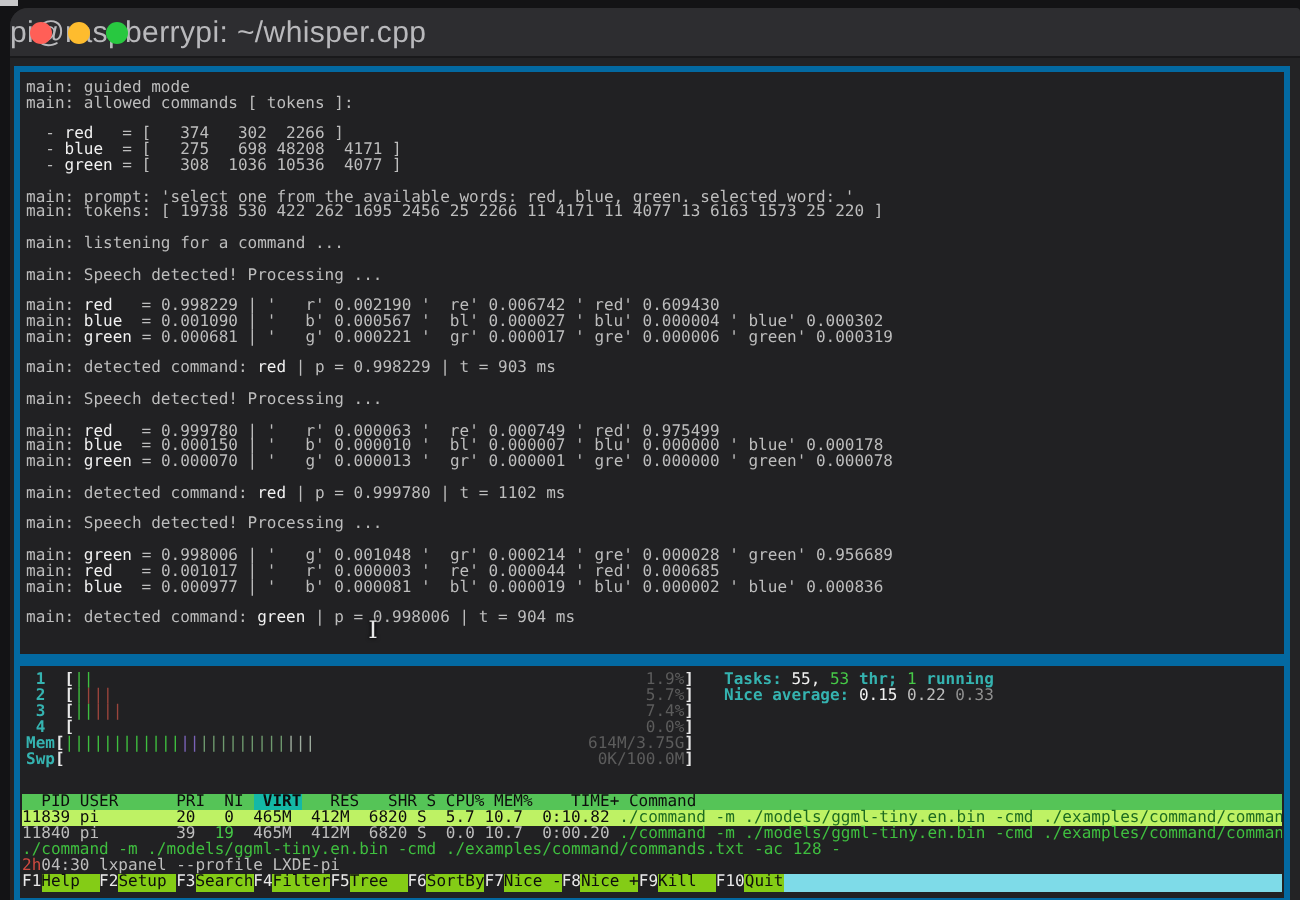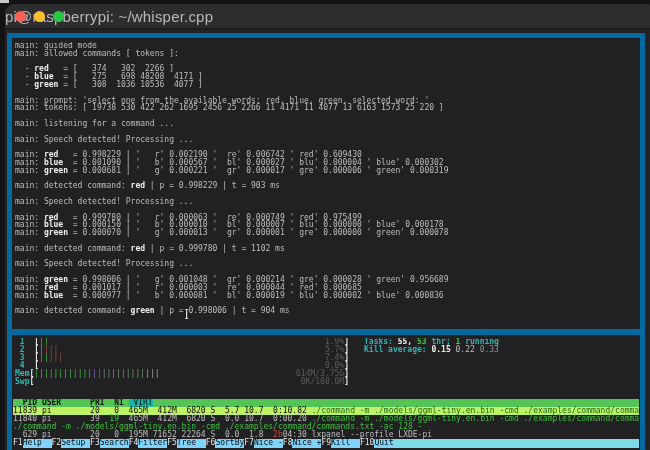--- a/index.html
+++ b/index.html
@@ -8,54 +8,54 @@
   .corner-artifact{position:absolute;left:0;top:0;width:9px;height:3px;background:#c7c7c9}
   .window{position:absolute;left:5px;top:4px;width:645px;height:446px;background:#232325;
           border-top-left-radius:9px;border-top-right-radius:2px;overflow:hidden}
   .titlebar{height:24px;background:#2d2d30;position:relative;display:flex;align-items:center;
             border-bottom:1px solid #19191b}
   .lights{display:flex;gap:8px;padding-left:10px;z-index:2}
   .light{width:11px;height:11px;border-radius:50%}
   .l-close{background:#ff5f57}.l-min{background:#febc2e}.l-zoom{background:#28c840}
   .title{position:absolute;left:0;right:0;font-size:15px;color:#b9b9bc;
          font-weight:normal;font-family:"Liberation Sans",sans-serif;letter-spacing:.2px}
-  .pane{position:absolute;border:5px solid #0369a1;background:#212123;overflow:hidden}
+  .pane{position:absolute;border:3px solid #0369a1;background:#212123;overflow:hidden}
   .pane-top{left:2px;right:5px;top:29px;height:291px}
   .pane-bottom{left:2px;right:5px;top:326px;height:116px}
   .lines{position:absolute;overflow:hidden}
   .term-lines{left:3px;top:4px;right:0;bottom:0}
   .line{display:flex;height:7.8px;line-height:7.9px;font-size:8px;white-space:pre}
   .pane-bottom .line{height:8.1px;line-height:8.2px}
   .line span{white-space:pre;display:inline-block}
   .meters{left:3px;top:3px;width:334px}
   .info{left:352px;top:3px;right:2px}
   .proc{left:1px;right:1px;top:64px;bottom:0}
   
   .sg-n{color:#bdbdbd}
-  .sg-b{color:#f1f1f1;font-weight:bold}
+  .sg-b{color:#f1f1f1;font-weight:normal}
   .sg-teal{color:#35b3b0;font-weight:bold}
   .sg-grn{color:#3fbf3f}
-  .sg-grnb{color:#46c847;font-weight:bold}
+  .sg-grnb{color:#46c847;font-weight:normal}
   .sg-nice{color:#46c847}
   .sg-red{color:#cf4a40}
   .sg-dim{color:#5c5c5c}
   .sg-dim2{color:#8f8f8f}
   .sg-wb{color:#e9e9e9;font-weight:bold}
   .sg-bgrn{color:#3fbf3f}
   .sg-bgrn2{color:#6f9a6f}
   .sg-bred{color:#9c453c}
   .sg-bvio{color:#7a62b8}
   .sg-bgray{color:#9fad9f}
   .sg-fill{flex:1 1 auto}
-  .sg-hdr{background:#55c457;color:#0d0d0d;font-weight:bold}
-  .sg-hdrsel{background:#14b8a6;color:#0d0d0d;font-weight:normal}
+  .sg-hdr{background:#55c457;color:#0d0d0d;font-weight:normal}
+  .sg-hdrsel{background:#14b8a6;color:#0d0d0d;font-weight:bold}
   .sg-sel{color:#0c0c0c}
   .sg-selcmd{color:#1d6b20}
   .sg-fk{color:#e9e9e9}
-  .sg-fl{background:#7dd3fc;color:#0d0d0d}
+  .sg-fl{background:#84cc16;color:#0d0d0d}
   .sg-fillcyan{flex:1 1 auto;background:#7edbe8}
   .ln-hdr{background:#55c457}
   .ln-sel{background:#bef264}
   .ibeam{position:absolute;left:182px;top:308px;width:9px;height:14px;color:#e6e6e6;
          font-family:"DejaVu Serif",serif;font-size:12px;line-height:14px;text-align:center;
          text-shadow:0 0 1px #000,0 0 2px #000;z-index:5}
 </style>
 </head>
 <body>
 
@@ -115,26 +115,26 @@
     <div class="lines meters">
         <div class="line"><span class="sg-teal"> 1  </span><span class="sg-wb">[</span><span class="sg-bgrn">||</span><span class="sg-fill"></span><span class="sg-dim">1.9%</span><span class="sg-wb">]</span></div>
         <div class="line"><span class="sg-teal"> 2  </span><span class="sg-wb">[</span><span class="sg-bgrn">|</span><span class="sg-bred">|||</span><span class="sg-fill"></span><span class="sg-dim">5.7%</span><span class="sg-wb">]</span></div>
         <div class="line"><span class="sg-teal"> 3  </span><span class="sg-wb">[</span><span class="sg-bgrn">||</span><span class="sg-bred">|||</span><span class="sg-fill"></span><span class="sg-dim">7.4%</span><span class="sg-wb">]</span></div>
         <div class="line"><span class="sg-teal"> 4  </span><span class="sg-wb">[</span><span class="sg-fill"></span><span class="sg-dim">0.0%</span><span class="sg-wb">]</span></div>
         <div class="line"><span class="sg-teal">Mem</span><span class="sg-wb">[</span><span class="sg-bgrn">||||||||||||</span><span class="sg-bvio">||</span><span class="sg-bgrn2">|||||||||</span><span class="sg-bgray">|||</span><span class="sg-fill"></span><span class="sg-dim">614M/3.75G</span><span class="sg-wb">]</span></div>
         <div class="line"><span class="sg-teal">Swp</span><span class="sg-wb">[</span><span class="sg-fill"></span><span class="sg-dim">0K/100.0M</span><span class="sg-wb">]</span></div>
       </div>
     <div class="lines info">
         <div class="line"><span class="sg-teal">Tasks: </span><span class="sg-b">55, </span><span class="sg-grnb">53</span><span class="sg-teal"> thr; </span><span class="sg-grnb">1</span><span class="sg-teal"> running</span></div>
-        <div class="line"><span class="sg-teal">Kill average: </span><span class="sg-b">0.15 </span><span class="sg-n">0.22 </span><span class="sg-dim2">0.33</span></div>
+        <div class="line"><span class="sg-teal">Nice average: </span><span class="sg-b">0.15 </span><span class="sg-n">0.22 </span><span class="sg-dim2">0.33</span></div>
       </div>
     <div class="lines proc">
-        <div class="line ln-hdr"><span class="sg-hdr">  PID USER      PRI  NI </span><span class="sg-hdrsel"> VIRT</span></div>
+        <div class="line ln-hdr"><span class="sg-hdr">  PID USER      PRI  NI </span><span class="sg-hdrsel"> VIRT</span><span class="sg-hdr">   RES   SHR S CPU% MEM%    TIME+ Command</span></div>
         <div class="line ln-sel"><span class="sg-sel">11839 pi        20   0  465M  412M  6820 S  5.7 10.7  0:10.82 </span><span class="sg-selcmd">./command -m ./models/ggml-tiny.en.bin -cmd ./examples/command/commands.txt -ac 128 -</span></div>
         <div class="line"><span class="sg-n">11840 pi        39  </span><span class="sg-nice">19</span><span class="sg-n">  465M  412M  6820 S  0.0 10.7  0:00.20 </span><span class="sg-grn">./command -m ./models/ggml-tiny.en.bin -cmd ./examples/command/commands.txt -ac 128 -</span></div>
         <div class="line"><span class="sg-grn">./command -m ./models/ggml-tiny.en.bin -cmd ./examples/command/commands.txt -ac 128 -</span></div>
-        <div class="line"><span class="sg-n">  629 pi        20   0  195M 71652 22264 S  0.0  1.8  </span><span class="sg-red">2h</span><span class="sg-n">04:30 </span><span class="sg-n">lxpanel --profile LXDE-pi</span></div>
+        <div class="line"><span class="sg-red">2h</span><span class="sg-n">04:30 </span><span class="sg-n">lxpanel --profile LXDE-pi</span></div>
         <div class="line ln-fn"><span class="sg-fk">F1</span><span class="sg-fl">Help  </span><span class="sg-fk">F2</span><span class="sg-fl">Setup </span><span class="sg-fk">F3</span><span class="sg-fl">Search</span><span class="sg-fk">F4</span><span class="sg-fl">Filter</span><span class="sg-fk">F5</span><span class="sg-fl">Tree  </span><span class="sg-fk">F6</span><span class="sg-fl">SortBy</span><span class="sg-fk">F7</span><span class="sg-fl">Nice -</span><span class="sg-fk">F8</span><span class="sg-fl">Nice +</span><span class="sg-fk">F9</span><span class="sg-fl">Kill  </span><span class="sg-fk">F10</span><span class="sg-fl">Quit</span><span class="sg-fillcyan"></span></div>
       </div>
   </div>
 </div>
 
 <div class="ibeam">I</div>
 
 </body></html>

